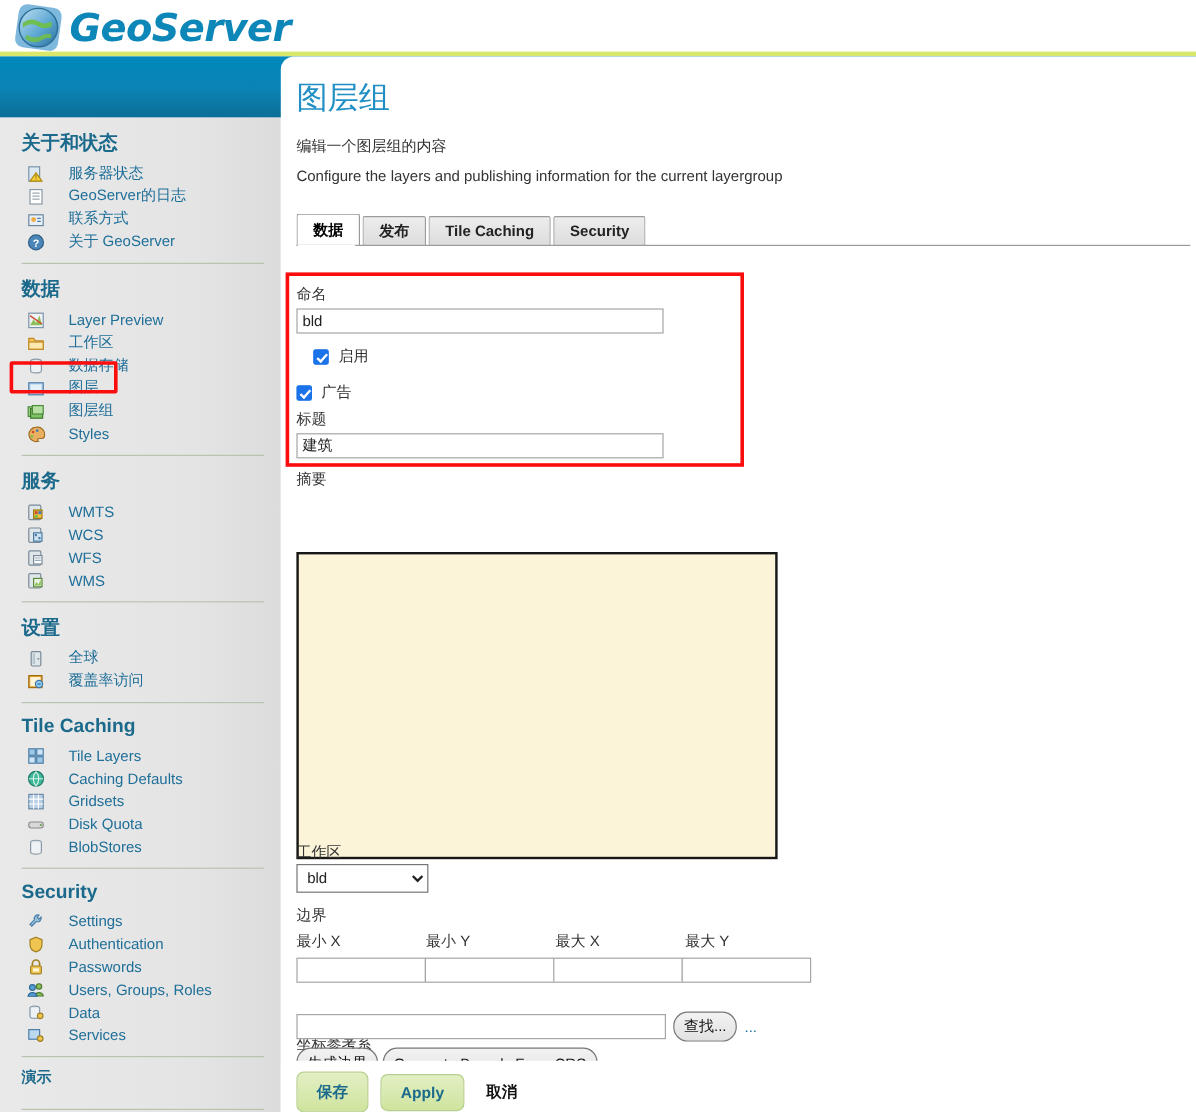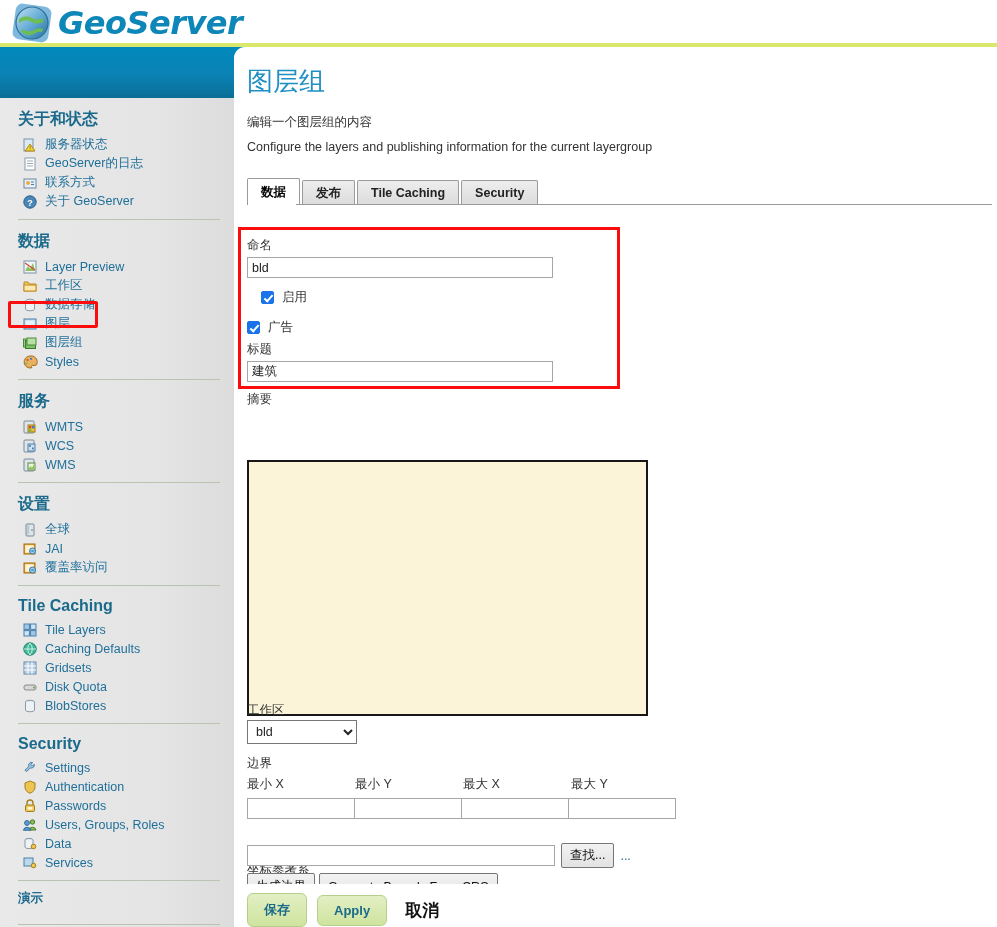--- a/index.html
+++ b/index.html
@@ -47,21 +47,21 @@
   .nav-head {
     font-size: 16px; font-weight: bold; color: #1b6a8c;
     padding: 11px 0 5px 18px;
   }
   .nav-item {
     display: flex; align-items: center;
     padding: 1px 0 1px 22px; height: 19px;
     cursor: pointer;
   }
   .nav-item .lbl {
-    font-size: 12.5px; color: #1f6f99; margin-left: 7px;
+    font-size: 12.5px; color: #1f6f99; margin-left: 19px;
     white-space: nowrap;
   }
   .nav-ico {
     width: 16px; height: 16px; flex: 0 0 16px;
     position: relative; display: inline-block;
   }
   .nav-rule {
     height: 1px; background: #b9c4b0; margin: 8px 14px 0 18px;
   }
   .nav-head-plain {
@@ -184,40 +184,40 @@
   .bounds-head {
     width: 108px; font-size: 12.5px; color: #333;
     margin-right: 0px;
   }
 
   .plain-btn {
     border: 1px solid #767676;
     background: linear-gradient(to bottom, #f2f2f2 0%, #e2e2e2 100%);
     font-size: 12.5px; color: #111; padding: 3px 8px;
     font-family: "Liberation Sans", sans-serif;
-    cursor: pointer; border-radius: 2px;
+    cursor: pointer; border-radius: 12px;
   }
 
   #bottom-mask {
     position: absolute; left: 234px; top: 884px;
     width: 763px; height: 43px; background: #ffffff;
   }
   #bottom-bar {
     position: absolute; left: 247px; top: 893px;
     display: flex; align-items: center;
   }
   .green-btn {
     background: linear-gradient(to bottom, #e2efc4 0%, #cfe49e 100%);
     border: 1px solid #b7cf8c; border-radius: 6px;
     font-size: 13px; font-weight: bold; color: #1b6a8c;
     padding: 7px 16px; margin-right: 10px; cursor: pointer;
     font-family: "Liberation Sans", sans-serif;
   }
   .link-btn {
-    font-size: 17px; font-weight: bold; color: #111;
+    font-size: 13px; font-weight: bold; color: #111;
     margin-left: 8px; cursor: pointer;
   }
   .dots { font-size: 12.5px; color: #1f6f99; margin-left: 6px; }
 </style>
 </head>
 <body>
 
 <div id="logo-bar">
   <span id="logo-globe">
     <svg width="40" height="40" viewBox="0 0 40 40">
@@ -374,51 +374,51 @@
             <rect x="7" y="7" width="1.8" height="1.8" fill="#4a7ea8"></rect>
             <rect x="10" y="9.5" width="1.8" height="1.8" fill="#4a7ea8"></rect>
           </svg>
       </span>
       <span class="lbl">WCS</span>
     </div>
     <div class="nav-item">
       <span class="nav-ico">
         <svg width="16" height="16" viewBox="0 0 16 16">
             <rect x="2" y="2" width="10" height="12" rx="1" fill="#dfe6ea" stroke="#7a8a98"></rect>
+            <rect x="6" y="6" width="7" height="7" fill="#ffffff" stroke="#7a8a98"></rect>
+            <line x1="7" y1="8" x2="12" y2="8" stroke="#9aa8b4"></line>
+            <line x1="7" y1="10" x2="12" y2="10" stroke="#9aa8b4"></line>
+          </svg>
+      </span>
+      <span class="lbl">WFS</span>
+    </div>
+    <div class="nav-item">
+      <span class="nav-ico">
+        <svg width="16" height="16" viewBox="0 0 16 16">
+            <rect x="2" y="2" width="10" height="12" rx="1" fill="#dfe6ea" stroke="#7a8a98"></rect>
             <rect x="6" y="6" width="7" height="7" fill="#eaf3e0" stroke="#5a8a3a"></rect>
             <path d="M6.5 12 l2-3 1.5 2 2-4 v5z" fill="#8fbf5a"></path>
           </svg>
       </span>
       <span class="lbl">WMS</span>
     </div>
   </div>
   <div class="nav-rule"></div>
 
   <div class="nav-section">
     <div class="nav-head">设置</div>
     <div class="nav-item">
       <span class="nav-ico">
         <svg width="16" height="16" viewBox="0 0 16 16">
             <rect x="4" y="2" width="8" height="12" rx="1" fill="#dfe6ea" stroke="#7a8a98"></rect>
             <rect x="5.2" y="3.4" width="2" height="9" fill="#b8c6d0"></rect>
             <circle cx="10" cy="8" r="0.9" fill="#8a9aa8"></circle>
           </svg>
       </span>
       <span class="lbl">全球</span>
-    </div>
-    <div class="nav-item">
-      <span class="nav-ico">
-        <svg width="16" height="16" viewBox="0 0 16 16">
-            <rect x="2" y="3" width="11" height="10" fill="#e8a838" stroke="#a06c10"></rect>
-            <rect x="3.2" y="4.2" width="8.6" height="7.6" fill="#fff3d8"></rect>
-            <circle cx="10.5" cy="10" r="3" fill="#9fd0ee" stroke="#3a78a8"></circle>
-            <path d="M8.4 10 q2 -2 4.2 0 q-2 2 -4.2 0z" fill="#4a9ad0"></path>
-          </svg>
-      </span>
-      <span class="lbl">JAI</span>
     </div>
     <div class="nav-item">
       <span class="nav-ico">
         <svg width="16" height="16" viewBox="0 0 16 16">
             <rect x="2" y="3" width="11" height="10" fill="#e8a838" stroke="#a06c10"></rect>
             <rect x="3.2" y="4.2" width="8.6" height="7.6" fill="#fff3d8"></rect>
             <circle cx="10.5" cy="10" r="3" fill="#9fd0ee" stroke="#3a78a8"></circle>
             <path d="M8.4 10 q2 -2 4.2 0 q-2 2 -4.2 0z" fill="#4a9ad0"></path>
           </svg>
       </span>

